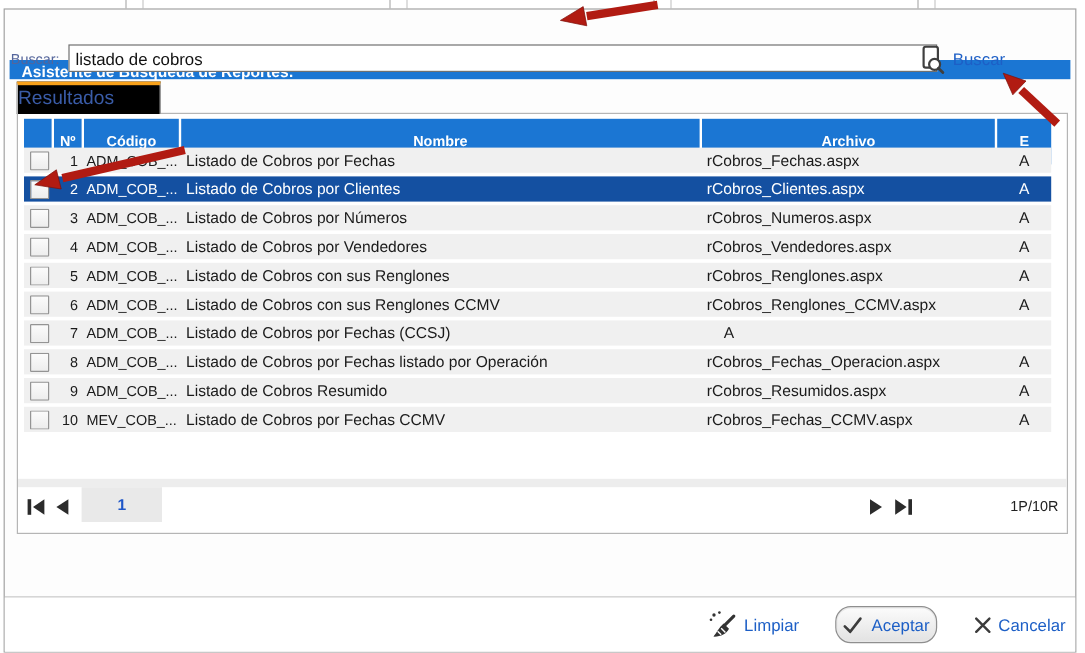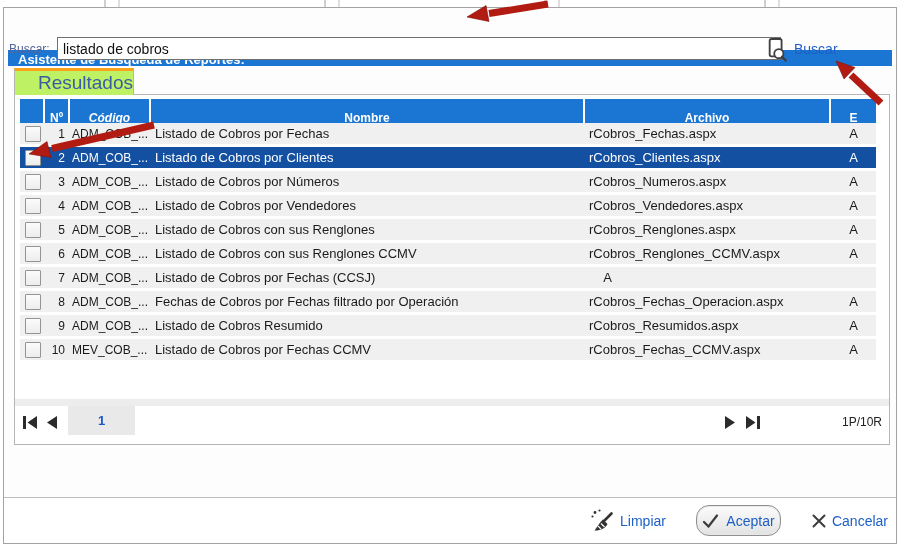--- a/index.html
+++ b/index.html
@@ -32,38 +32,38 @@
     box-sizing:border-box;border:1px solid #707070;font-family:"Liberation Sans",sans-serif;
     font-size:14px;color:#111;padding:1px 5px;background:#fff;outline:none;
   }
   .buscar-btn{
     position:absolute;left:762px;top:28px;height:26px;display:flex;align-items:center;
     gap:6px;cursor:pointer;background:none;border:none;padding:0;
   }
   .link-text{color:var(--link);font-size:14px;font-family:"Liberation Sans",sans-serif;}
   .tab{
     position:absolute;left:10px;top:60px;width:120px;height:27px;box-sizing:border-box;
-    background:#bef264;border:1px solid #b5b5b5;border-bottom:none;
+    background:#000000;border:1px solid #b5b5b5;border-bottom:none;
     border-top:3px solid var(--orange);z-index:3;
-    display:flex;align-items:center;justify-content:flex-end;
-    color:#3a5ca8;font-size:19px;cursor:pointer;
+    display:flex;align-items:center;justify-content:flex-start;
+    color:#3a5ca8;font-size:16px;cursor:pointer;
   }
   .content{
     position:absolute;left:10px;top:86px;width:876px;height:351px;box-sizing:border-box;
     border:1px solid #b5b5b5;background:#fff;z-index:2;
   }
   
   .thead{
     position:absolute;left:5px;top:4px;height:22px;display:flex;gap:2px;
   }
   .th{
     background:var(--accent);color:#fff;font-size:12px;font-weight:bold;
     display:flex;align-items:center;justify-content:center;height:38px;box-sizing:border-box;
   }
-  .th.c-check{width:23px;} .th.c-n{width:23px;} .th.c-codigo{width:79px;font-style:italic;}
+  .th.c-check{width:23px;} .th.c-n{width:23px;} .th.c-codigo{width:79px;}
   .th.c-nombre{width:432px;} .th.c-archivo{width:244px;} .th.c-e{width:45px;}
   .tbody{position:absolute;left:5px;top:28px;width:856px;}
   .trow{
     width:856px;height:21px;margin-bottom:3px;background:#f0f0f0;
     display:flex;align-items:center;color:#1a1a1a;cursor:pointer;
   }
   .trow.selected{background:var(--sel);color:#fff;}
   .td{box-sizing:border-box;white-space:nowrap;overflow:hidden;}
   .td.c-check{width:25px;display:flex;align-items:center;justify-content:center;}
   .td.c-n{width:25px;text-align:right;font-size:12px;padding-right:5px;}
@@ -217,21 +217,21 @@
         <div class="td c-nombre">Listado de Cobros por Fechas (CCSJ)</div>
         <div class="td c-e">A</div>
       </div>
 
       <div class="trow">
         <div class="td c-check">
           <span class="cbox"></span>
         </div>
         <div class="td c-n">8</div>
         <div class="td c-codigo">ADM_COB_...</div>
-        <div class="td c-nombre">Fechas de Cobros por Fechas filtrado por Operación</div>
+        <div class="td c-nombre">Listado de Cobros por Fechas listado por Operación</div>
         <div class="td c-archivo">rCobros_Fechas_Operacion.aspx</div>
         <div class="td c-e">A</div>
       </div>
 
       <div class="trow">
         <div class="td c-check">
           <span class="cbox"></span>
         </div>
         <div class="td c-n">9</div>
         <div class="td c-codigo">ADM_COB_...</div>

